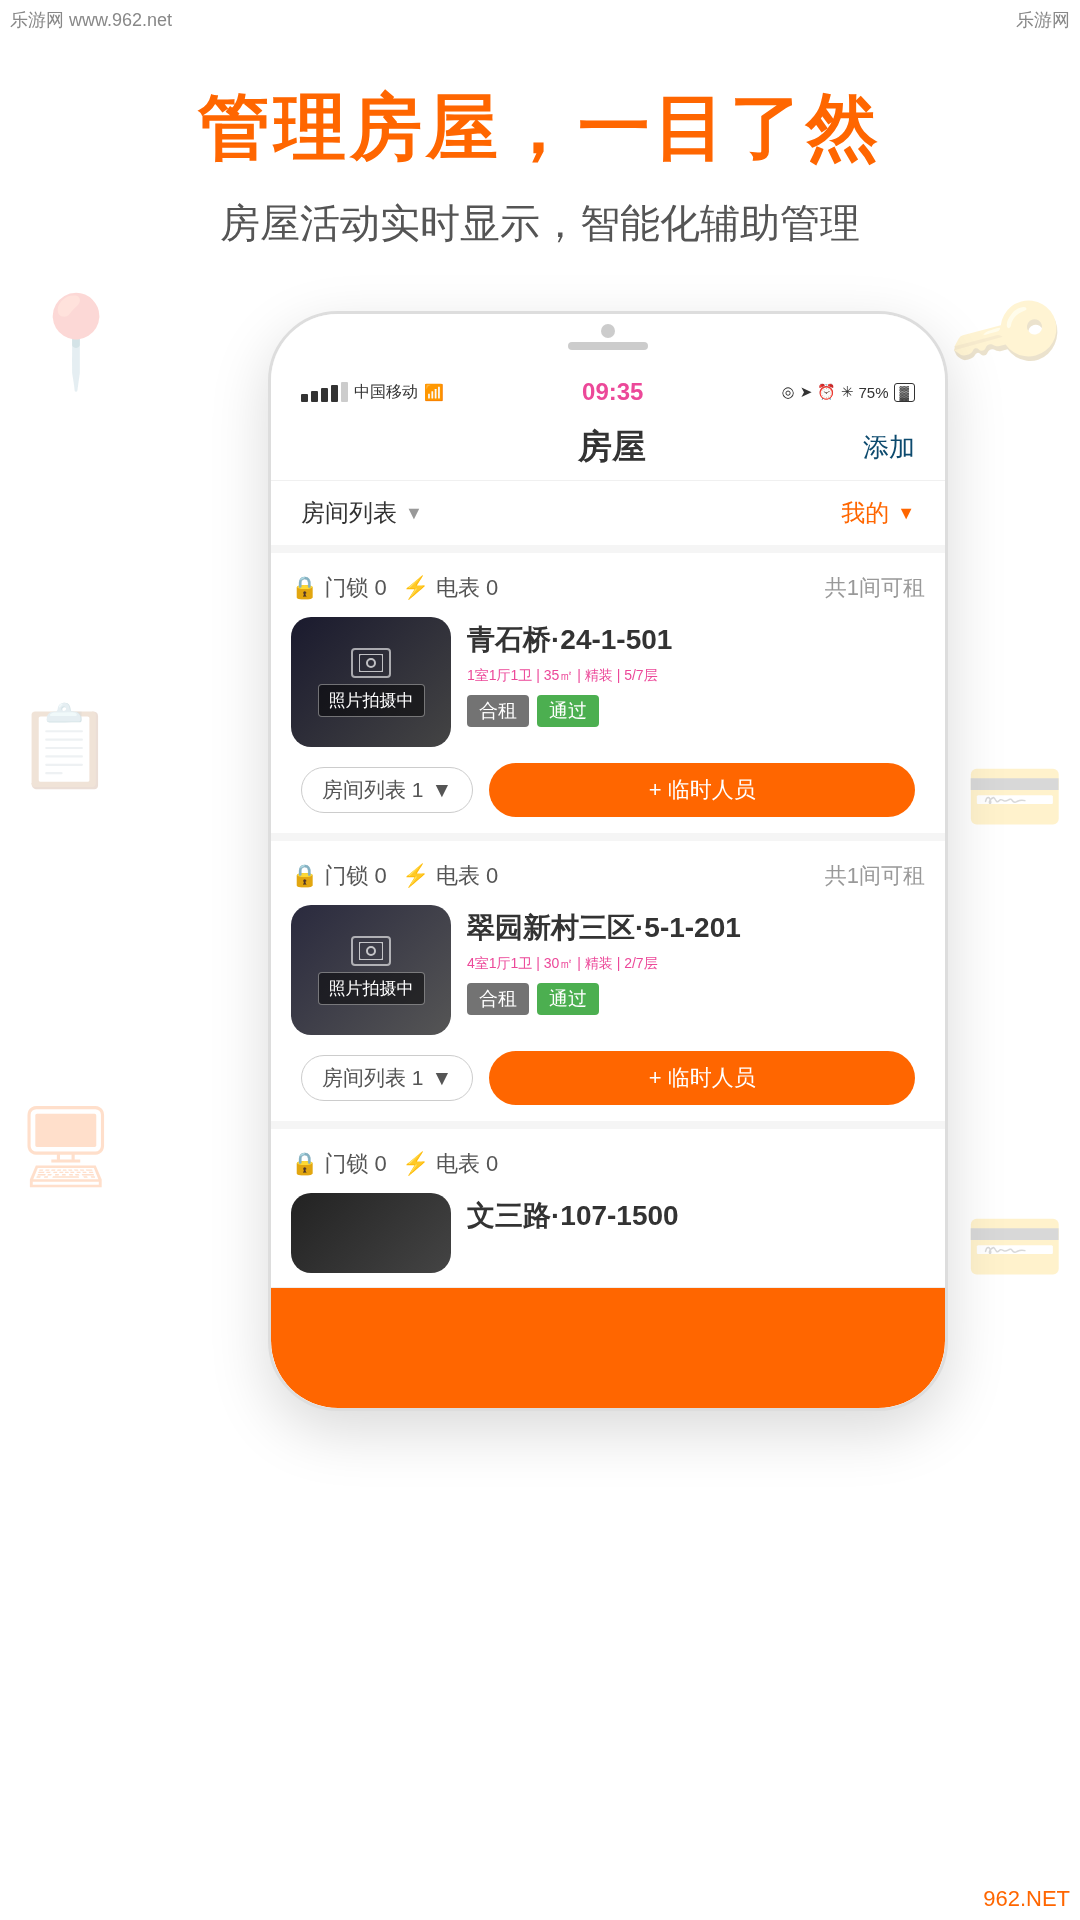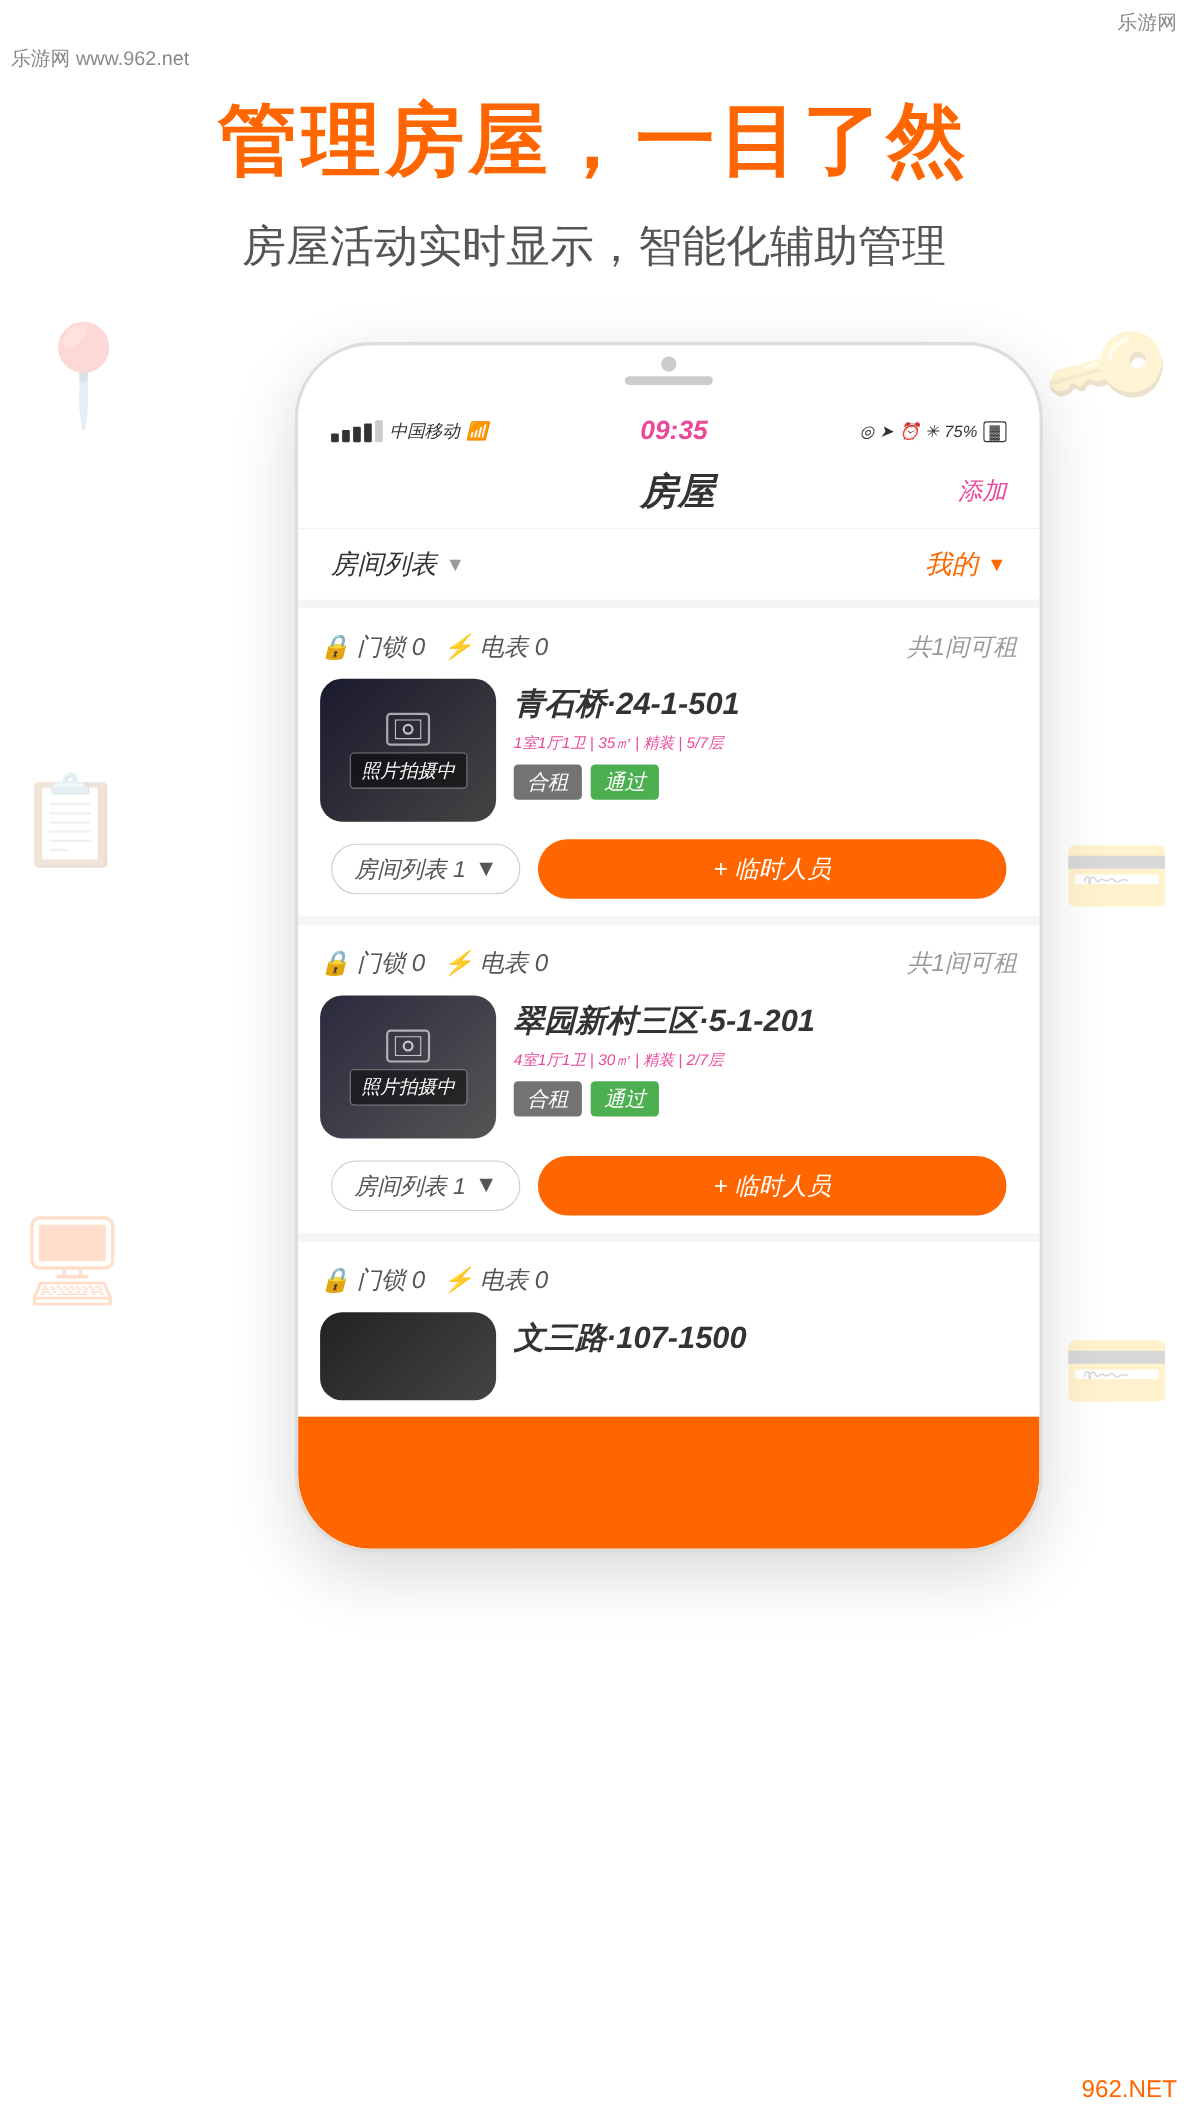--- a/index.html
+++ b/index.html
@@ -31,21 +31,20 @@
       color: #555;
       font-weight: 400;
     }
 
     
     .phone-container {
       position: relative;
       margin: 12px auto;
       width: 544px;
       margin-top: 20px;
-      font-style: italic;
     }
 
     .phone-mockup {
       background: #fff;
       border-radius: 70px;
       border: 3px solid #ddd;
       box-shadow: 0 20px 60px rgba(0,0,0,0.15), inset 0 0 0 2px #eee;
       overflow: hidden;
       position: relative;
       width: 680px;
@@ -107,22 +106,22 @@
       border-bottom: 1px solid #f0f0f0;
     }
     .app-header-title {
       font-size: 34px;
       font-weight: 600;
       color: #333;
       text-align: center;
       flex: 1;
     }
     .app-header-add {
-      font-size: 22px;
-      color: #ec4899;
+      font-size: 26px;
+      color: #0c4a6e;
     }
 
     
     .filter-bar {
       display: flex;
       align-items: center;
       justify-content: space-between;
       padding: 16px 30px;
       background: #fff;
     }
@@ -303,21 +302,20 @@
       border-radius: 0 0 67px 67px;
     }
 
     
     .watermark {
       position: absolute;
       top: 8px;
       left: 10px;
       font-size: 18px;
       color: #888;
-      margin-top: 33px;
     }
     .watermark-right {
       position: absolute;
       top: 8px;
       right: 10px;
       font-size: 18px;
       color: #888;
     }
 
     

